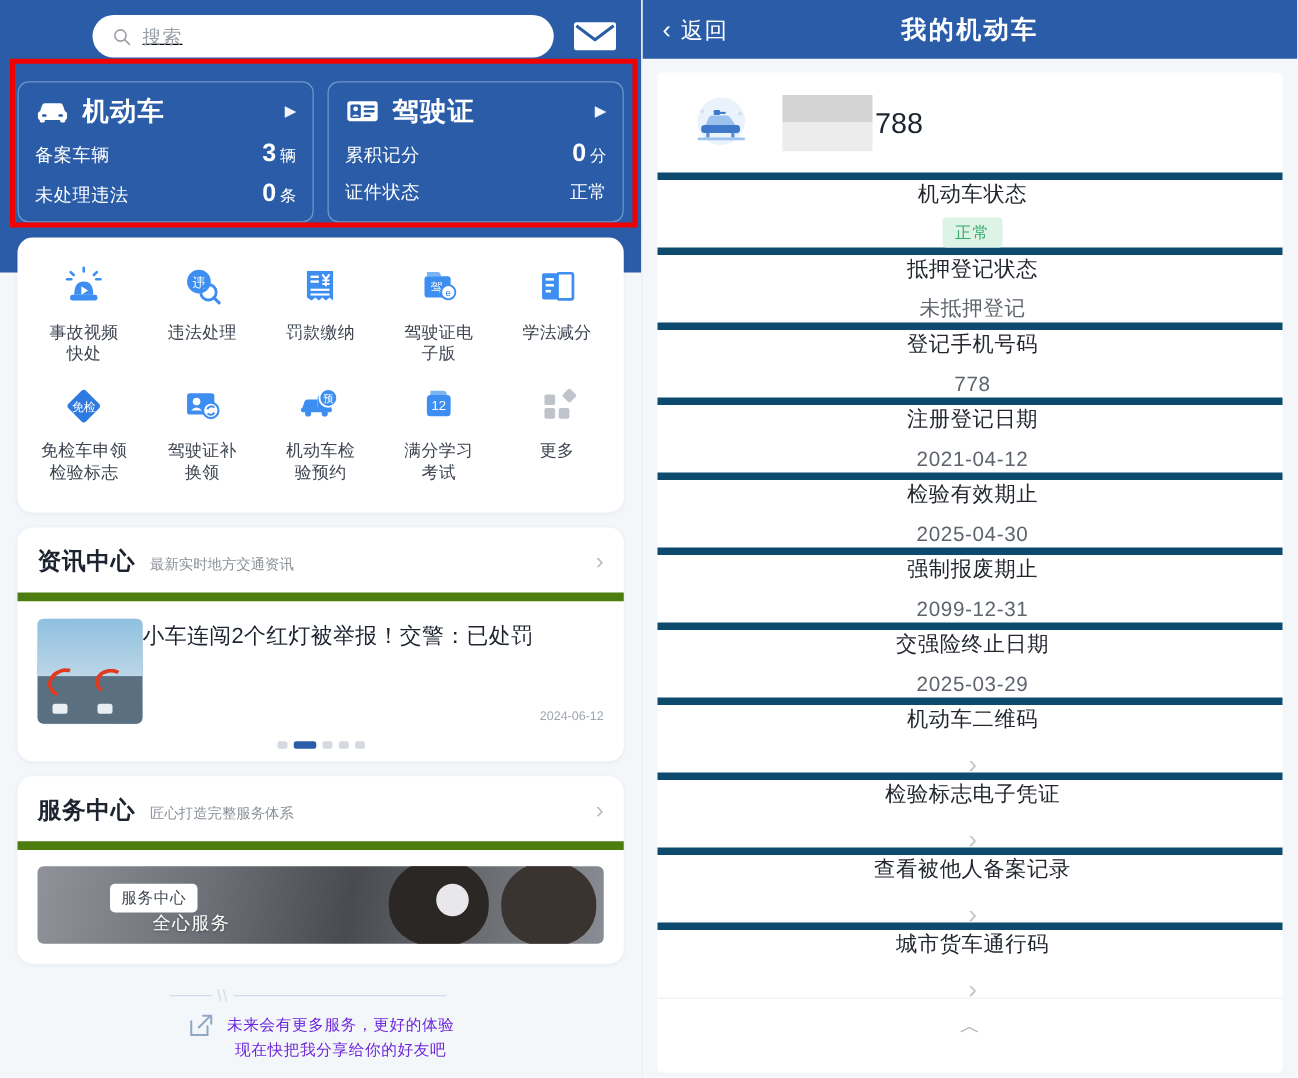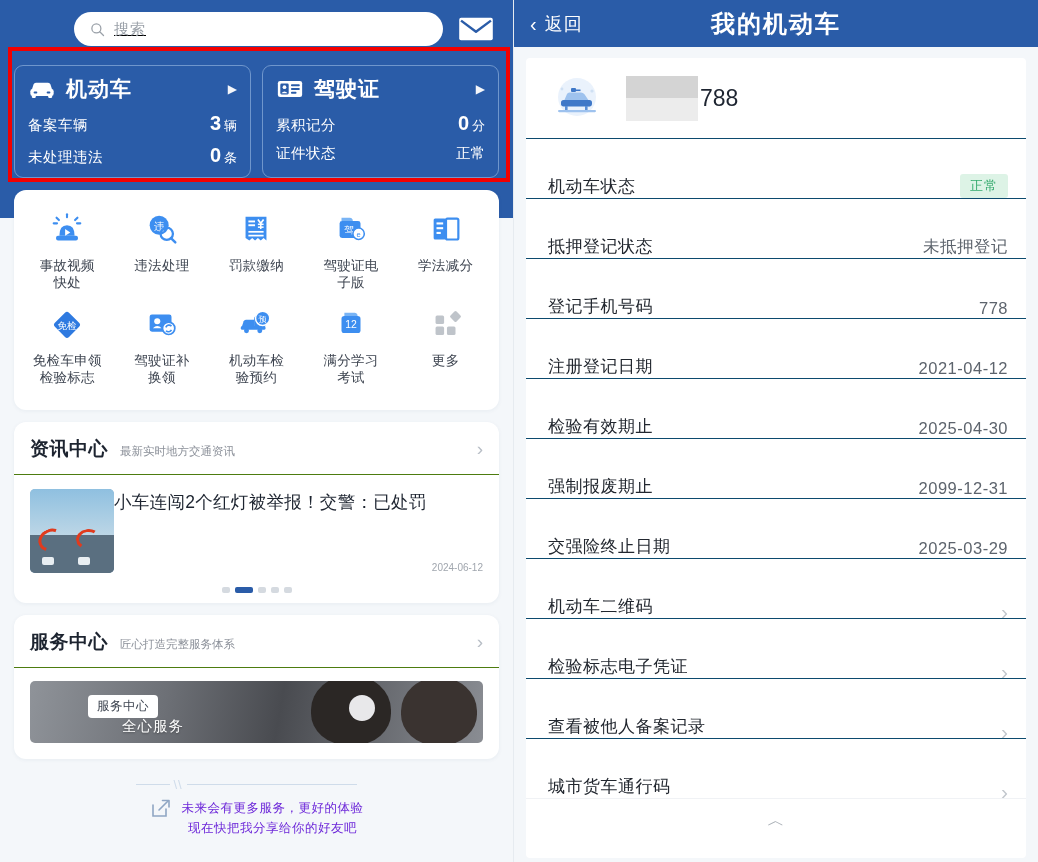--- a/index.html
+++ b/index.html
@@ -84,21 +84,21 @@
   }
   .gi { width: 42px; height: 40px; display:flex; align-items:center; justify-content:center; }
   .gi-label {
     margin-top: 7px; font-size: 13.5px; color: #3d4450; text-align: center;
     line-height: 17px; letter-spacing: .3px;
   }
 
   
   .sec-head {
     display: flex; align-items: baseline; padding: 14px 16px 12px 16px;
-    border-bottom: 1px solid #4d7c0f;
+    border-bottom: 7px solid #4d7c0f;
   }
   .sec-title { font-size: 19px; font-weight: bold; color: #1d2430; letter-spacing: .5px; }
   .sec-sub { font-size: 11.5px; color: #8b9099; margin-left: 12px; flex: 1; }
   .sec-chev { color: #b8bec6; font-size: 19px; line-height: 10px; }
 
   
   .news-body { display: flex; padding: 14px 16px 6px 16px; }
   .news-thumb {
     width: 84px; height: 84px; border-radius: 5px; flex: 0 0 auto;
     background: linear-gradient(160deg,#9fbfd6 0%,#7ea8c8 40%,#4a6d8c 100%);
@@ -157,39 +157,39 @@
     border-left: 1px solid #e6ebf0;
   }
   .r-header {
     height: 47px; background: #2a5ca8; color: #fff;
     display: flex; align-items: center; padding: 0 16px; position: relative;
   }
   .r-back { display: flex; align-items: center; gap: 7px; font-size: 18px; letter-spacing: 1px; }
   .r-back-chev { font-size: 20px; line-height: 16px; font-weight: 300; }
   .r-title {
     position: absolute; left: 0; right: 0; text-align: center;
-    font-size: 24px; font-weight: bold; letter-spacing: 2px; pointer-events: none;
+    font-size: 20px; font-weight: bold; letter-spacing: 2px; pointer-events: none;
   }
 
   .r-card {
     background: #fff; margin: 11px 12px 0 12px; border-radius: 4px;
     height: 800px;
   }
   .veh-head { display: flex; align-items: center; padding: 17px 18px 17px 22px; gap: 20px; }
   .veh-ico { width: 58px; height: 46px; flex: 0 0 auto; }
   .veh-plate { font-size: 23px; color: #1d2430; display: flex; align-items: center; }
   .veh-mask1 { display:inline-block; width: 30px; height: 22px; background:#d4d4d4; }
   .veh-mask2 { display:inline-block; width: 42px; height: 22px; background:#d4d4d4; }
   .veh-mask3 { display:inline-block; width: 72px; height: 23px; background:#ececec; }
   .veh-mask-wrap { display:flex; flex-direction:column; gap:0; margin-right: 2px; }
   .veh-mask-row { display:flex; }
 
   .r-row {
-    display: flex; align-items: flex-end; justify-content: space-between;
-    height: 60px; padding: 0 18px 0 22px; border-top: 1px solid #0c4a6e;
+    display: flex; align-items: center; justify-content: space-between;
+    height: 60px; padding: 0 18px 0 22px; border-top: 6px solid #0c4a6e; flex-direction: column;
   }
   .r-label { font-size: 17px; color: #22272f; letter-spacing: .5px; }
   .r-value { font-size: 16.5px; color: #5d646d; letter-spacing: .5px; }
   .badge {
     background: #ddf3e6; color: #36ab6e; font-size: 13px;
     padding: 3px 10px; border-radius: 3px; letter-spacing: 1px;
   }
   .r-chev { color: #c2c7cd; font-size: 21px; line-height: 12px; font-weight: 300; }
   .r-collapse { display: flex; justify-content: center; align-items: center; height: 44px; border-top: 1px solid #f0f2f5; }
   .r-collapse-ico { color: #a9afb6; font-size: 17px; }

